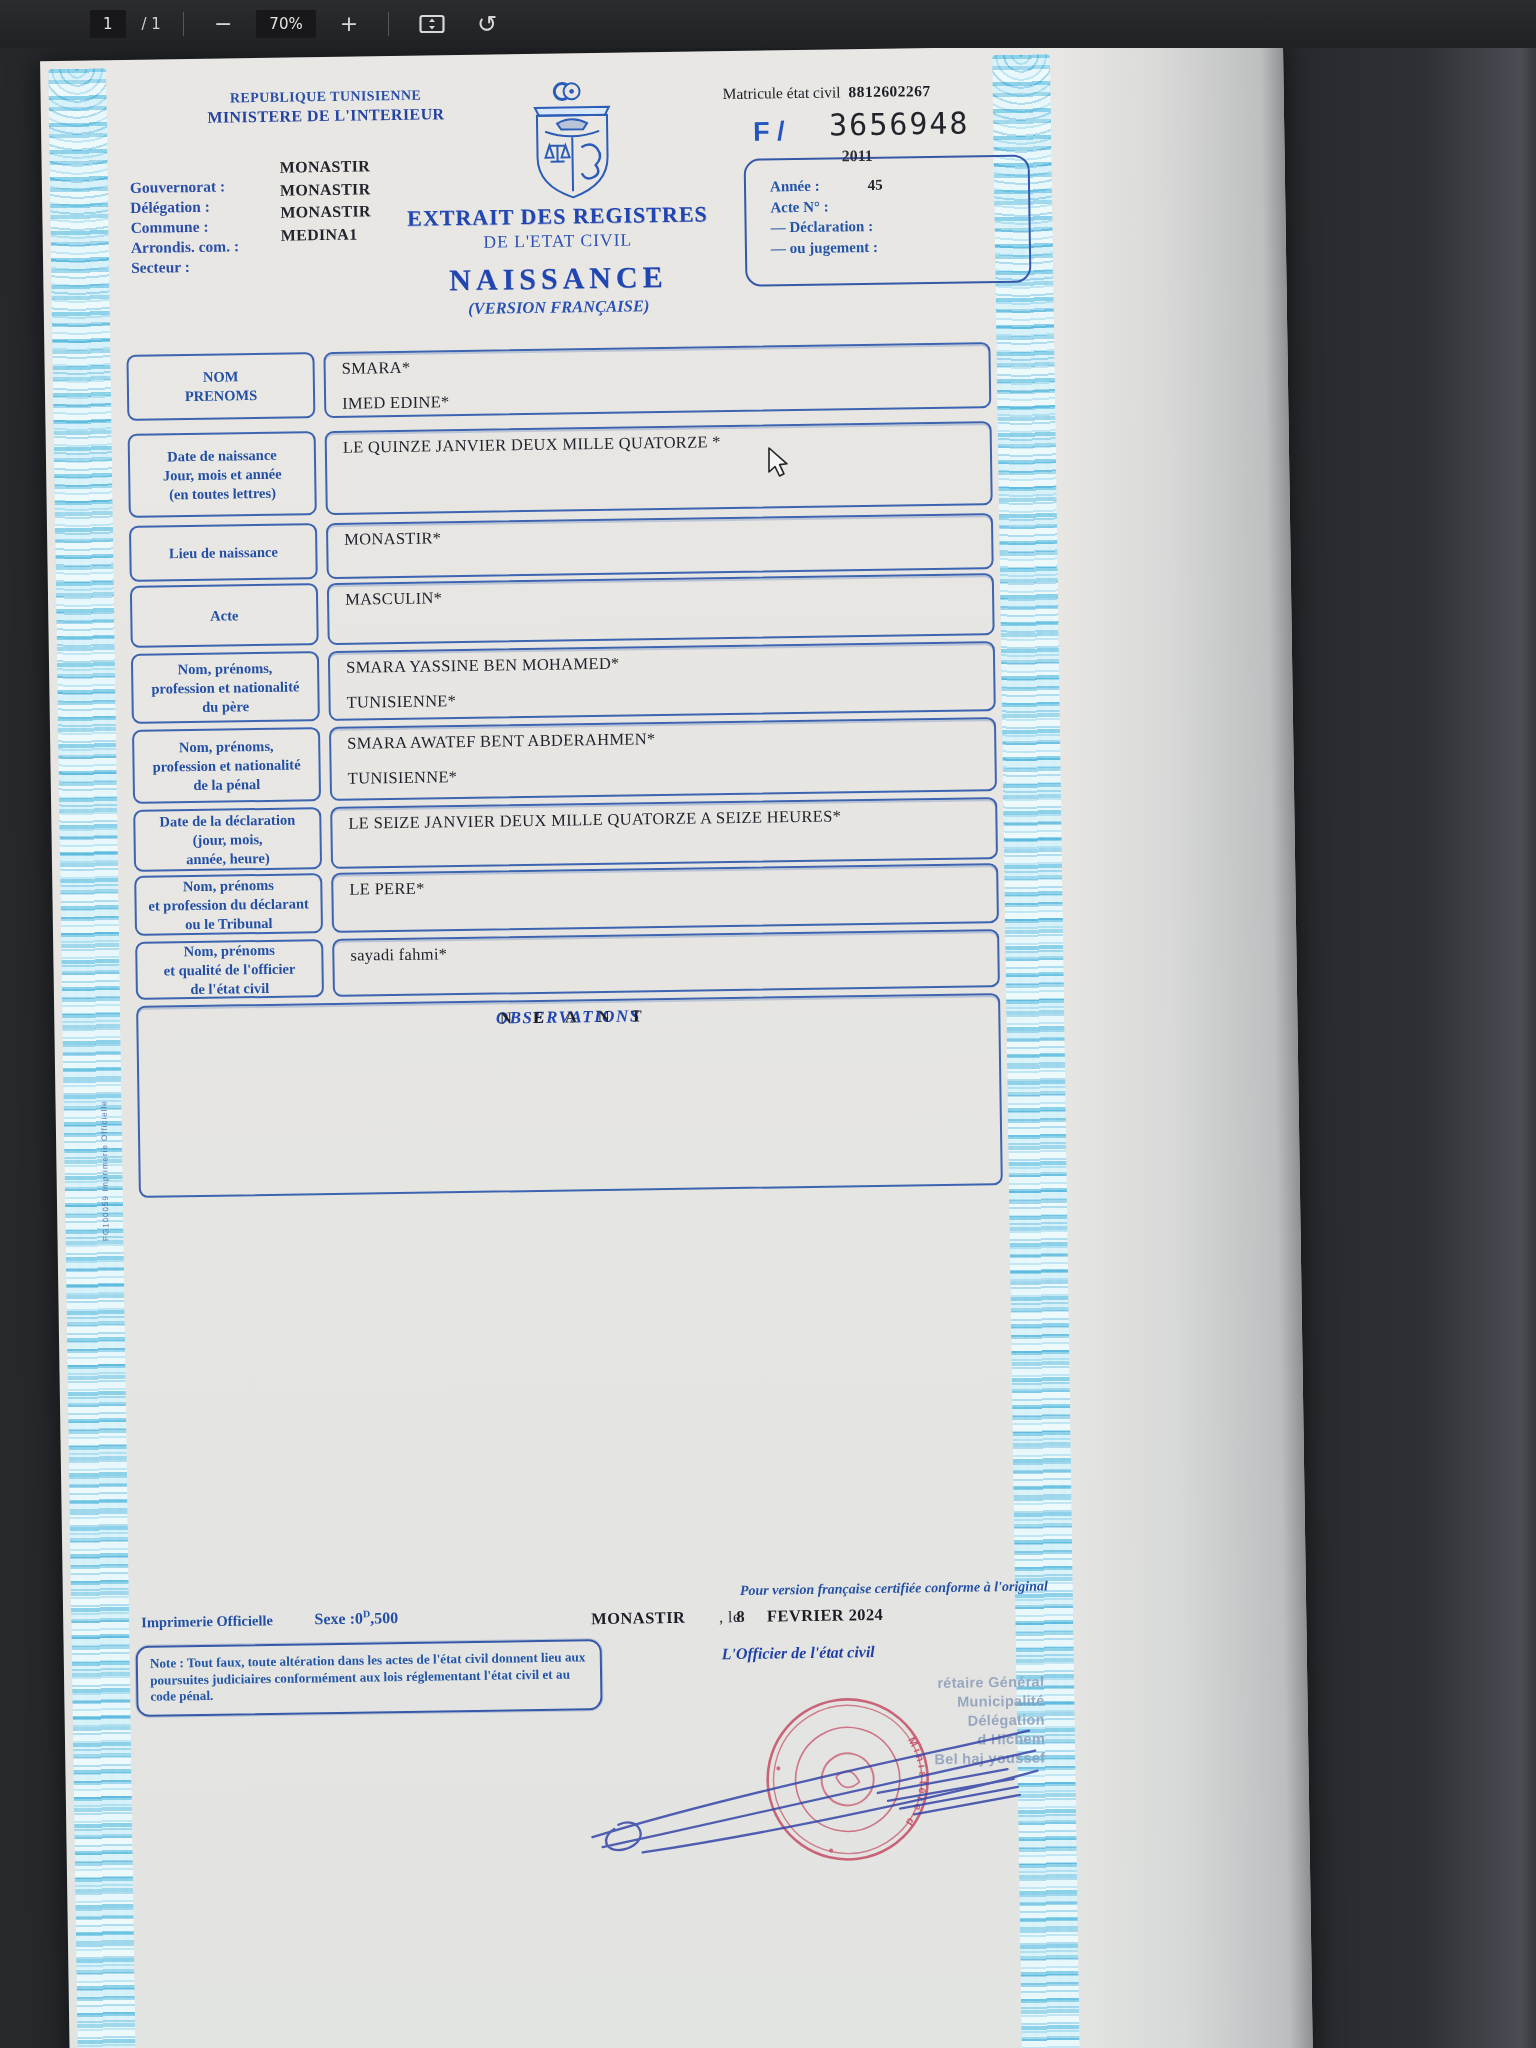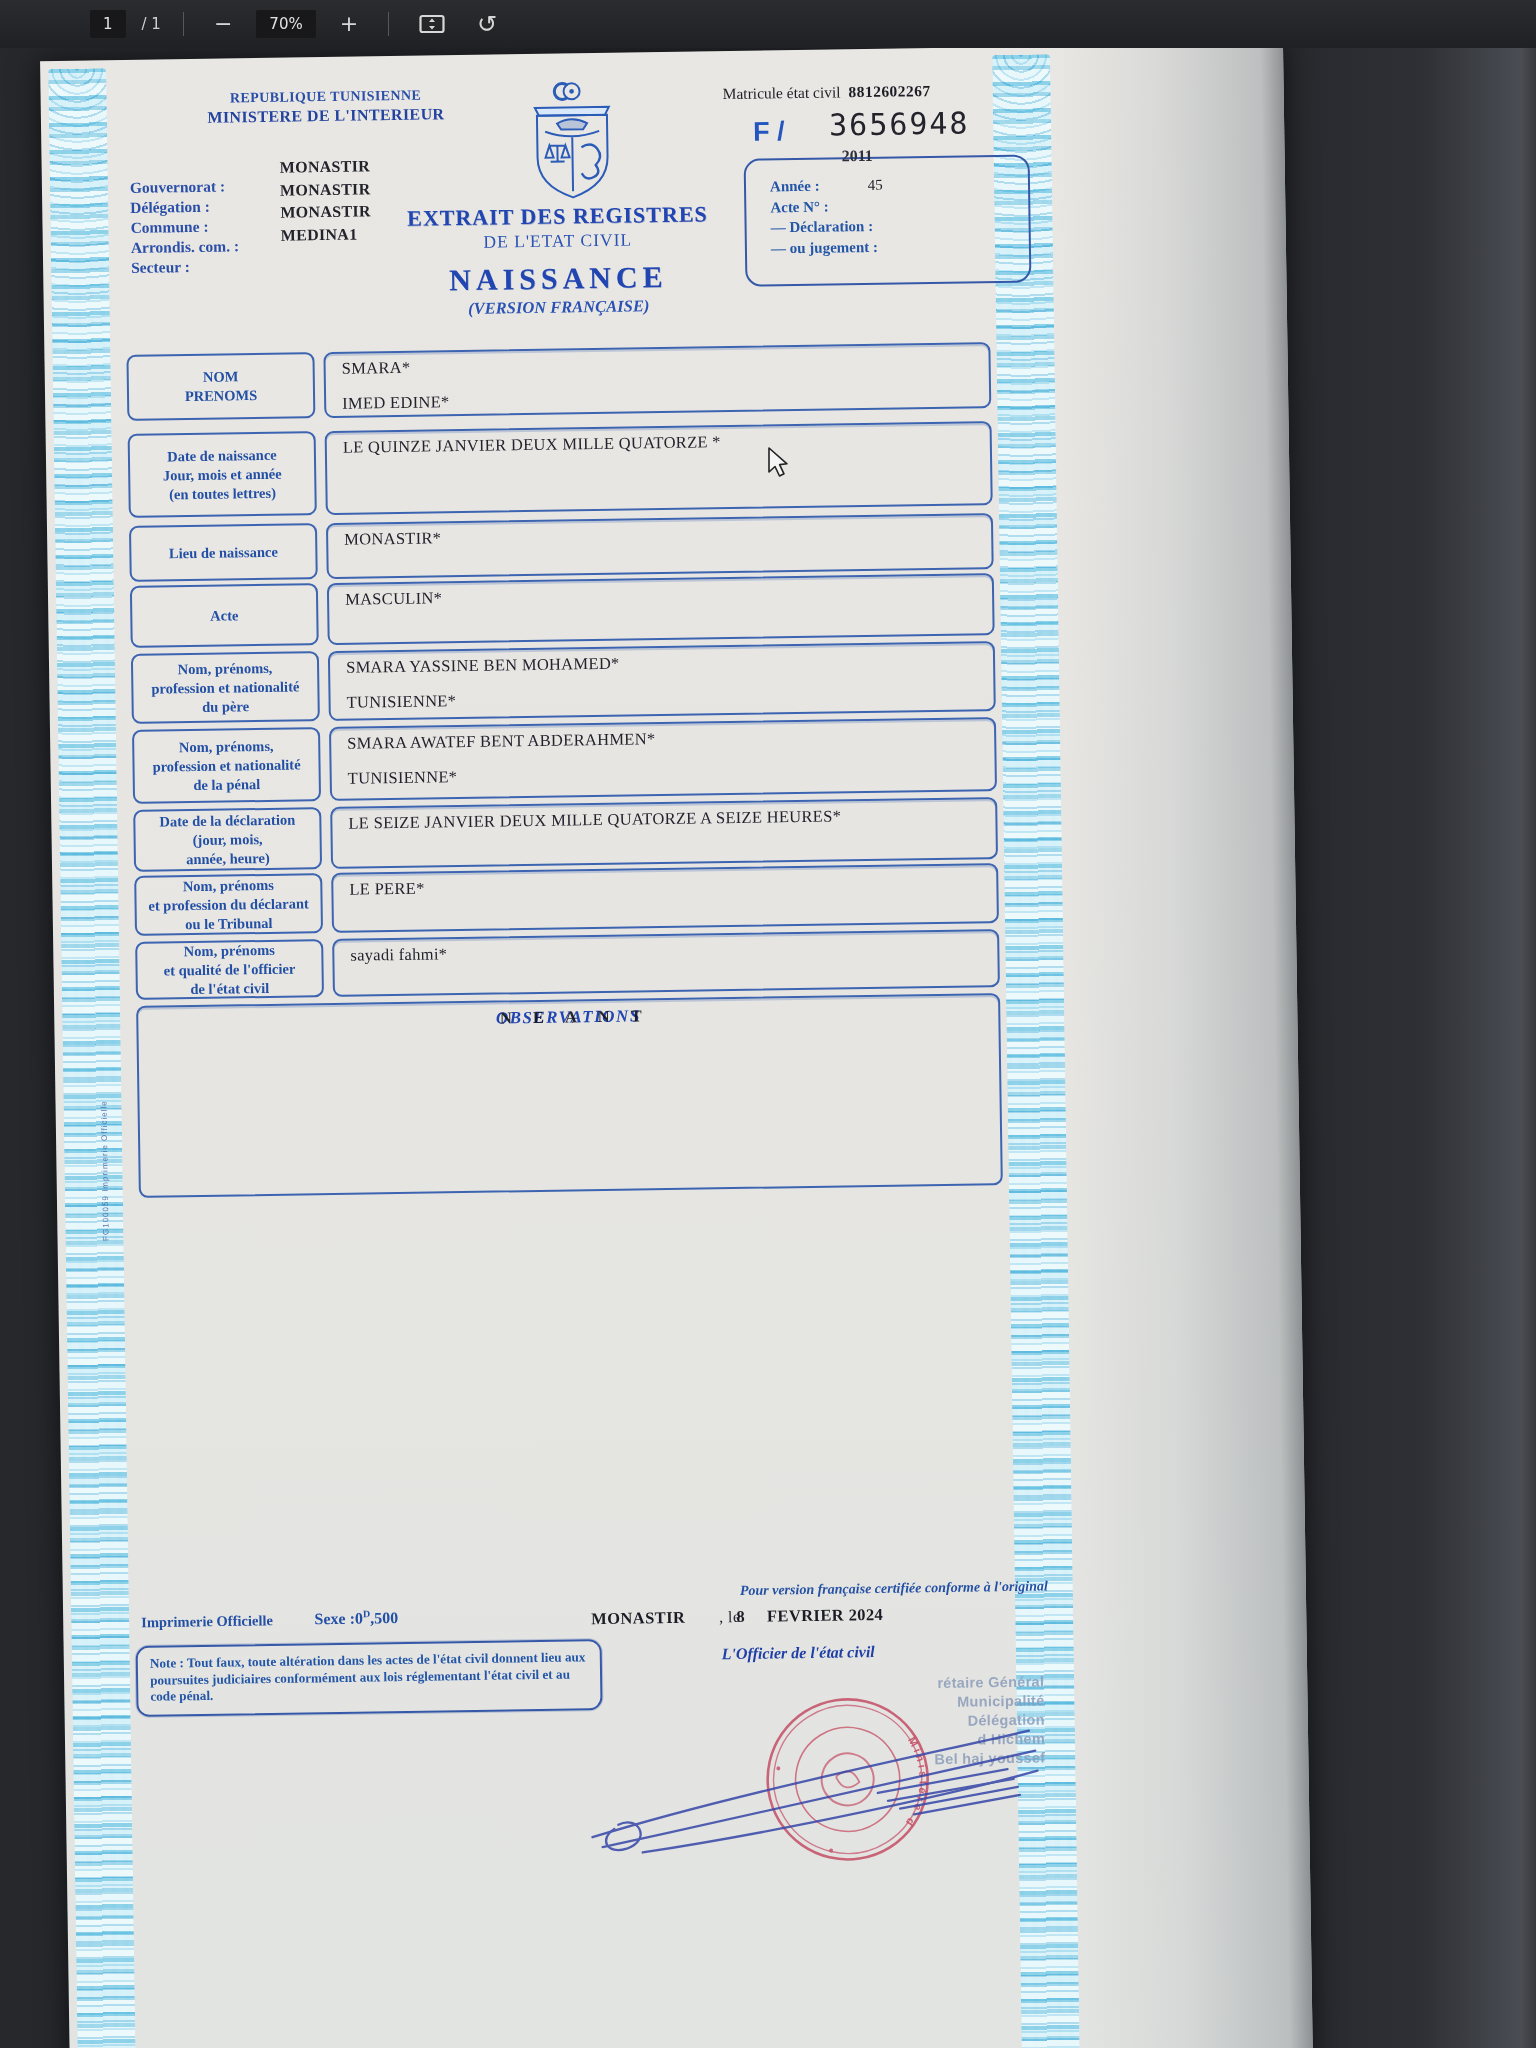--- a/index.html
+++ b/index.html
@@ -62,21 +62,21 @@
   .matricule{ position:absolute; left:682px; top:34px; font-size:15.5px; color:#1d1d26;}
   .matricule b{ letter-spacing:.5px; }
   .f-label{ position:absolute; left:712px; top:66px; font-size:27px; font-weight:bold; color:#2456c0; font-family:"Liberation Sans",sans-serif;}
   .serial{ position:absolute; left:788px; top:58px; font-size:30px; color:#23232c; font-family:"DejaVu Sans Mono",monospace; letter-spacing:2px;}
   .year-over{ position:absolute; left:800px; top:98px; font-size:16px; font-weight:bold; color:#30303a; z-index:3;}
   .annee-box{
     position:absolute; left:702px; top:108px; width:286px; height:128px;
     border:2px solid #3558a8; border-radius:16px; padding:16px 0 0 24px;
     font-size:15px; color:#2456a8; font-weight:600; line-height:20.5px;
   }
-  .annee-line span.val{ color:#23232c; margin-left:48px; font-weight:400; }
+  .annee-line span.val{ color:#23232c; margin-left:48px; font-weight:700; }
 
   .title-block{ position:absolute; left:320px; top:150px; width:390px; text-align:center; }
   .t1{ font-size:22px; font-weight:bold; color:#2146b2; letter-spacing:1px; text-shadow:.6px .6px 0 rgba(30,60,150,.35);}
   .t2{ font-size:17.5px; color:#2a52b5; letter-spacing:1px; margin-top:1px;}
   .t3{ font-size:30px; font-weight:bold; color:#2146b2; letter-spacing:5px; margin-top:10px; text-shadow:.6px .6px 0 rgba(30,60,150,.35);}
   .t4{ font-size:16.5px; font-style:italic; font-weight:bold; color:#2a52b5; margin-top:2px;}
 
   .row{ position:absolute; left:82px; width:864px; display:flex; gap:9px; }
   .label-box{
     width:188px; flex:0 0 188px; border:2px solid #3c64b0; border-radius:9px;

